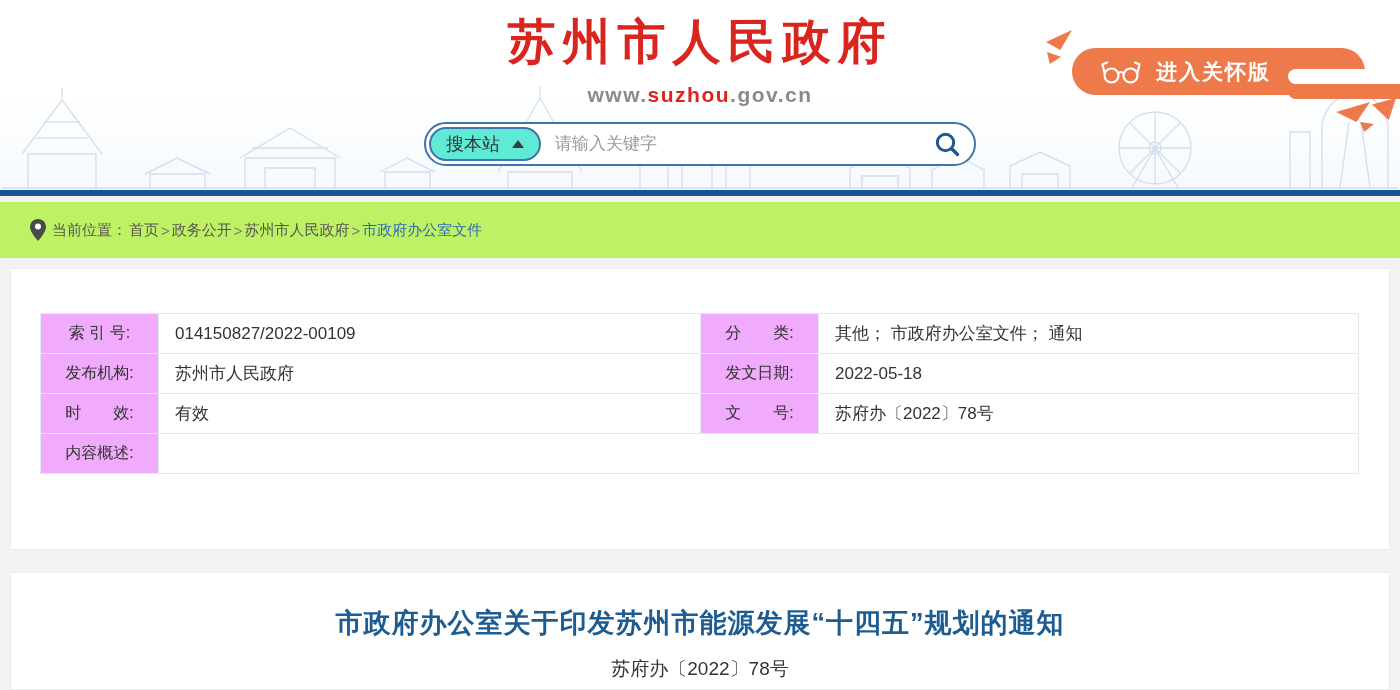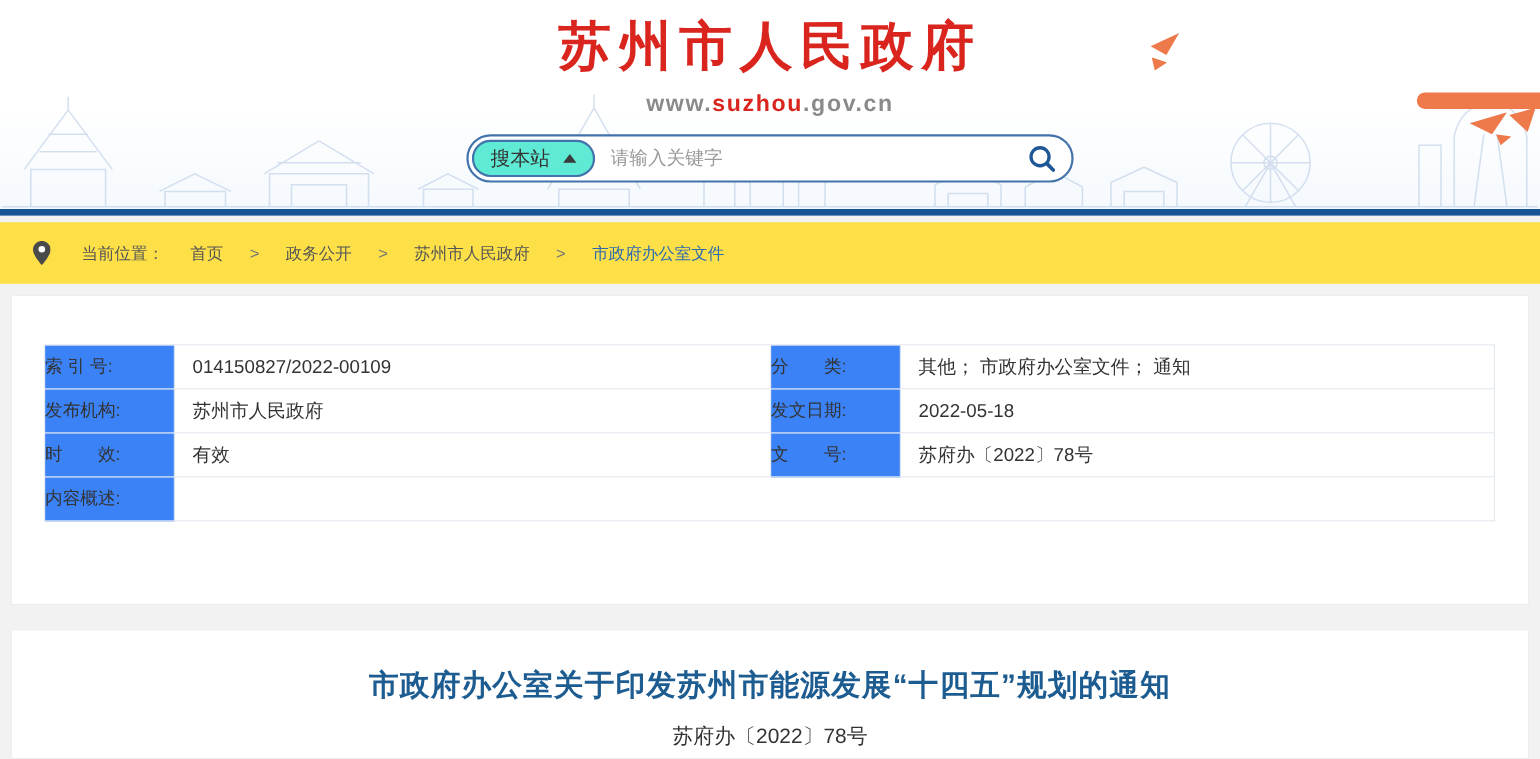--- a/index.html
+++ b/index.html
@@ -48,34 +48,34 @@
   .care-bar  { position:absolute; left:1288px; top:84px; width:112px; height:15px; background:#ee7a4c; border-radius:8px 0 0 8px; z-index:4; }
   .deco { position:absolute; background:#ee7a4c; z-index:2; }
   .plane-a1 { left:1046px; top:30px; width:26px; height:20px; clip-path:polygon(0% 60%,100% 0%,55% 100%); }
   .plane-a2 { left:1047px; top:52px; width:14px; height:12px; clip-path:polygon(0% 0%,100% 40%,20% 100%); }
   .plane-b1 { left:1336px; top:102px; width:34px; height:20px; clip-path:polygon(0% 50%,100% 0%,60% 100%); z-index:5; }
   .plane-b2 { left:1372px; top:98px;  width:24px; height:22px; clip-path:polygon(0% 30%,100% 0%,70% 100%); z-index:5; }
   .plane-b3 { left:1360px; top:122px; width:14px; height:10px; clip-path:polygon(0% 0%,100% 20%,30% 100%); z-index:5; }
   
   .breadcrumb-bar {
     position:absolute; top:202px; left:0; width:1400px; height:56px;
-    background:#fde047; display:flex; align-items:center; gap:24px;
+    background:#bef264; display:flex; align-items:center; gap:2px;
     padding-left:30px; font-size:15px; color:#555;
   }
   .crumb-label { color:#555; margin-left:4px; }
   .crumb-link { color:#555; cursor:pointer; }
   .crumb-sep { color:#777; }
   .crumb-current { color:#2d6ab0; cursor:pointer;text-align:right; }
   
   .card { position:absolute; left:10px; width:1380px; background:#fff; border:1px solid #ededed; }
   .meta-card { top:268px; height:282px; }
   .article-card { top:572px; height:118px; }
   .meta-table { position:absolute; left:29px; top:44px; width:1318px; border-collapse:collapse; table-layout:fixed; }
   .meta-table td { border:1px solid #e3e9ef; height:40px; font-size:16px; color:#333; }
-  td.lbl { background:#3b82f6; white-space:pre; }
+  td.lbl { background:#f0abfc; text-align:center; white-space:pre; }
   td.val { padding:0 16px; font-size:17px; }
   .article-title { margin-top:32px; text-align:center; font-size:27px; font-weight:bold; color:#1d5c90; letter-spacing:1px; }
   .doc-number { margin-top:15px; text-align:center; font-size:19px; color:#333; }
 </style>
 </head>
 <body>
 
 <header class="header">
 
   <svg class="skyline" width="1400" height="108" viewBox="0 0 1400 108" fill="none" stroke="#b5c9e2" stroke-width="1.4">
@@ -110,20 +110,30 @@
     <button class="search-btn">
       <svg width="27" height="27" viewBox="0 0 27 27">
         <circle cx="11.5" cy="11.5" r="8.2" fill="none" stroke="#1d5796" stroke-width="3"></circle>
         <line x1="18" y1="18" x2="23.5" y2="23.5" stroke="#1d5796" stroke-width="3.4" stroke-linecap="round"></line>
       </svg>
     </button>
   </div>
 
   <div class="deco plane-a1"></div>
   <div class="deco plane-a2"></div>
+  <div class="care-pill">
+    <svg width="44" height="26" viewBox="0 0 44 26" fill="none" stroke="#ffffff" stroke-width="2.2" stroke-linecap="round">
+      <circle cx="12.5" cy="16.5" r="7"></circle>
+      <circle cx="31.5" cy="16.5" r="7"></circle>
+      <path d="M19.5 14.5 Q22 11.5 24.5 14.5"></path>
+      <path d="M5.5 14 L3.5 5.5 L8 3.5"></path>
+      <path d="M38.5 14 L40.5 5.5 L36 3.5"></path>
+    </svg>
+    <span class="care-label">进入关怀版</span>
+  </div>
   <div class="care-slit"></div>
   <div class="care-bar"></div>
   <div class="deco plane-b1"></div>
   <div class="deco plane-b2"></div>
   <div class="deco plane-b3"></div>
 </header>
 
 <nav class="breadcrumb-bar">
   <svg width="16" height="22" viewBox="0 0 16 22">
     <path d="M8 0 C3.6 0 0 3.6 0 8 c0 5.4 8 14 8 14 s8 -8.6 8 -14 C16 3.6 12.4 0 8 0 Z" fill="#4a4a4a"></path>

